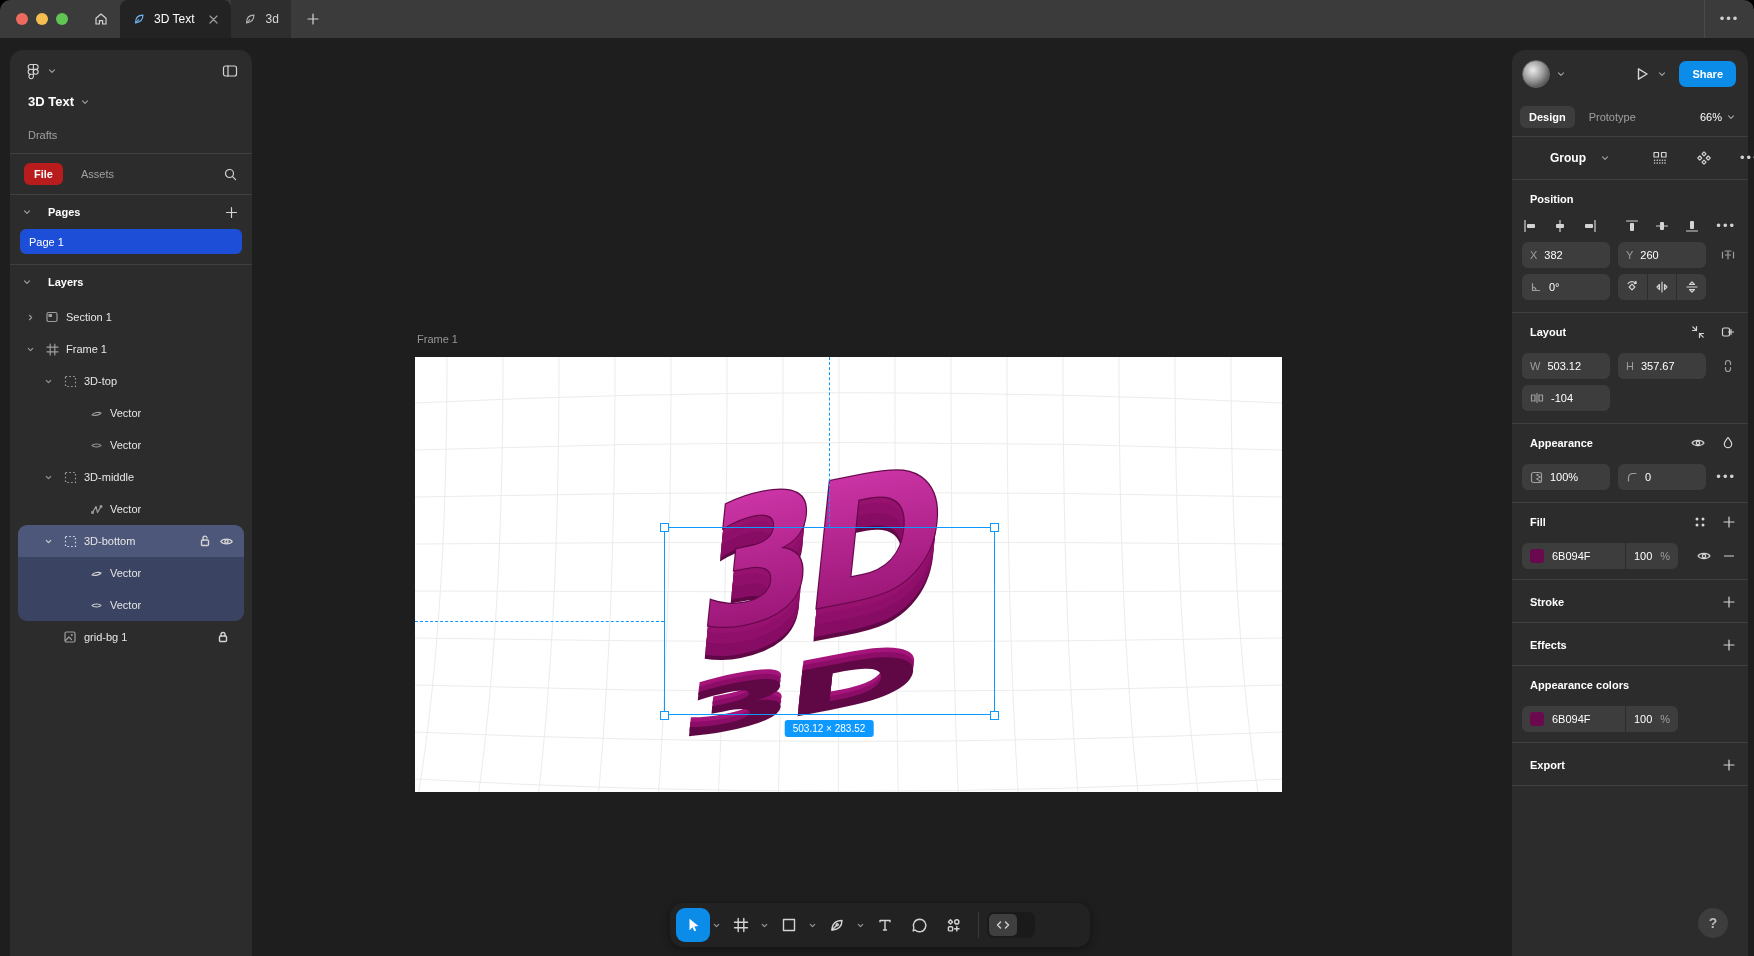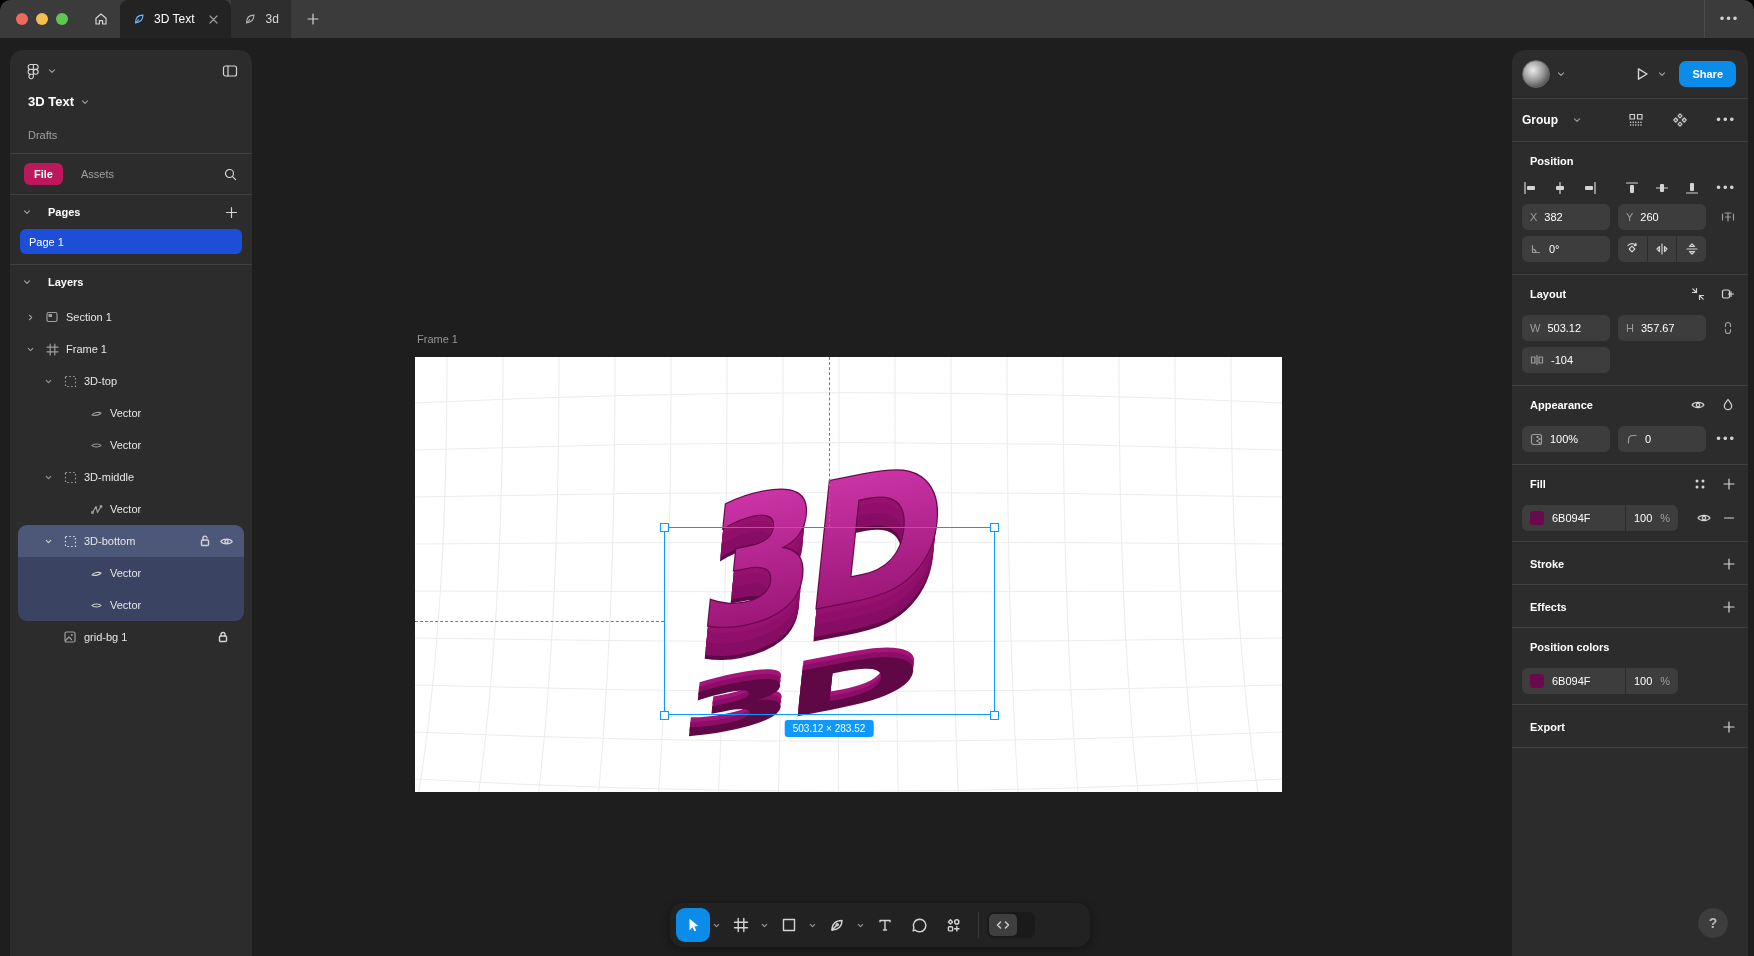--- a/index.html
+++ b/index.html
@@ -44,21 +44,21 @@
   .panel-right { left:1512px; width:236px; border-radius:13px 13px 0 0; display:flex; flex-direction:column; }
   .divider { border-bottom:1px solid #404040; }
 
   
   .lp-top { height:42px; display:flex; align-items:center; padding:0 14px; }
   .lp-top .grow{flex:1;}
   .lp-title { padding:2px 14px 12px 18px; }
   .file-name { font-size:13px; font-weight:bold; color:#fff; display:flex; align-items:center; gap:6px; }
   .file-loc { color:#a0a0a0; margin-top:20px; }
   .lp-tabs { height:40px; display:flex; align-items:center; padding:0 14px; gap:18px; }
-  .pill-tab { background:#be185d; color:#fff; font-weight:bold; padding:5px 10px; border-radius:6px; }
+  .pill-tab { background:#b91c1c; color:#fff; font-weight:bold; padding:5px 10px; border-radius:6px; }
   .ghost-tab { color:#a0a0a0; }
   .lp-tabs .grow{flex:1;}
   .sec-head { height:34px; display:flex; align-items:center; padding:0 14px 0 12px; gap:16px; }
   .sec-head .lbl { font-weight:bold; color:#fff; }
   .sec-head .grow{flex:1;}
   .page-row { margin:0 10px 10px 10px; height:25px; background:#1d4ed8; border-radius:6px;
               display:flex; align-items:center; padding-left:9px; color:#fff; }
   .tree { padding-top:2px; }
   .trow { height:32px; display:flex; align-items:center; color:#e6e6e6; }
   .trow .chev-slot { width:16px; display:flex; justify-content:center; }
@@ -77,21 +77,21 @@
             background:radial-gradient(circle at 38% 35%, #ececec, #9a9a9a 45%, #4d4d4d 80%, #333); border:1px solid #666; }
   .rp-head .grow{flex:1;}
   .share-btn { background:#0c8ce9; color:#fff; font-size:11px; font-weight:bold; border:none;
                padding:7px 13px; border-radius:7px; }
   .rp-tabs { height:38px; display:flex; align-items:center; padding:0 12px 0 8px; gap:14px; }
   .rp-tab-active { background:#3d3d3d; color:#fff; font-weight:bold; padding:5px 9px; border-radius:6px; }
   .rp-tab { color:#a0a0a0; }
   .rp-tabs .grow{flex:1;}
   .zoom-ctl { display:flex; align-items:center; gap:4px; color:#fff; }
   .rp-sec { padding:0 10px; }
-  .grp-row { height:42px; display:flex; align-items:center; padding:0 12px 0 10px; gap:14px; }
+  .grp-row { height:42px; display:flex; align-items:center; padding:0 12px 0 10px; gap:14px;margin-left:28px; }
   .grp-row .ttl { font-size:12px; font-weight:bold; }
   .grp-row .grow{flex:1;}
   .grp-row .ico { margin-left:14px; display:flex; }
   .sec-title-row { height:36px; display:flex; align-items:center; padding:2px 2px 0 8px; }
   .sec-title { font-weight:bold; color:#fff; }
   .sec-title-row .grow{flex:1;}
   .sec-title-row .ico { margin-left:14px; display:flex; }
   .hdr-only { height:42px; }
   .ctl-row { display:flex; align-items:center; margin:4px 0 6px 0; gap:8px; }
   .inp { width:88px; height:26px; background:#3d3d3d; border-radius:6px; display:flex; align-items:center;
@@ -478,20 +478,33 @@
             <path class="swb" d="M5.5 3.8v10.4L14 9z"></path>
           </svg>
         </span>
       <span style="margin-right:6px;">
           <svg width="10" height="10" viewBox="0 0 10 10">
             <path class="s" d="M2.5 3.8 5 6.3l2.5-2.5"></path>
           </svg>
         </span>
       <button class="share-btn">Share</button>
     </div>
+    <div class="rp-tabs">
+      <span class="rp-tab-active">Design</span>
+      <span class="rp-tab">Prototype</span>
+      <span class="grow"></span>
+      <span class="zoom-ctl">
+        <span>66%</span>
+        <span>
+            <svg width="10" height="10" viewBox="0 0 10 10">
+              <path class="s" d="M2.5 3.8 5 6.3l2.5-2.5"></path>
+            </svg>
+          </span>
+      </span>
+    </div>
     <div class="divider"></div>
 
     <div class="grp-row">
       <span class="ttl">Group</span>
       <span>
           <svg width="10" height="10" viewBox="0 0 10 10">
             <path class="s" d="M2.5 3.8 5 6.3l2.5-2.5"></path>
           </svg>
         </span>
       <span class="grow"></span>
@@ -790,21 +803,21 @@
             <svg width="14" height="14" viewBox="0 0 14 14">
               <path class="sw" d="M7 2v10M2 7h10"></path>
             </svg>
           </span>
       </div>
     </div>
     <div class="divider"></div>
 
     <div class="rp-sec">
       <div class="sec-title-row">
-        <span class="sec-title">Position colors</span>
+        <span class="sec-title">Appearance colors</span>
       </div>
       <div class="color-row">
         <div class="color-pill">
           <div class="cp-main">
             <span class="swatch"></span>
             <span class="val">6B094F</span>
           </div>
           <div class="cp-op">
             <span class="val">100</span>
             <span class="pc">%</span>

